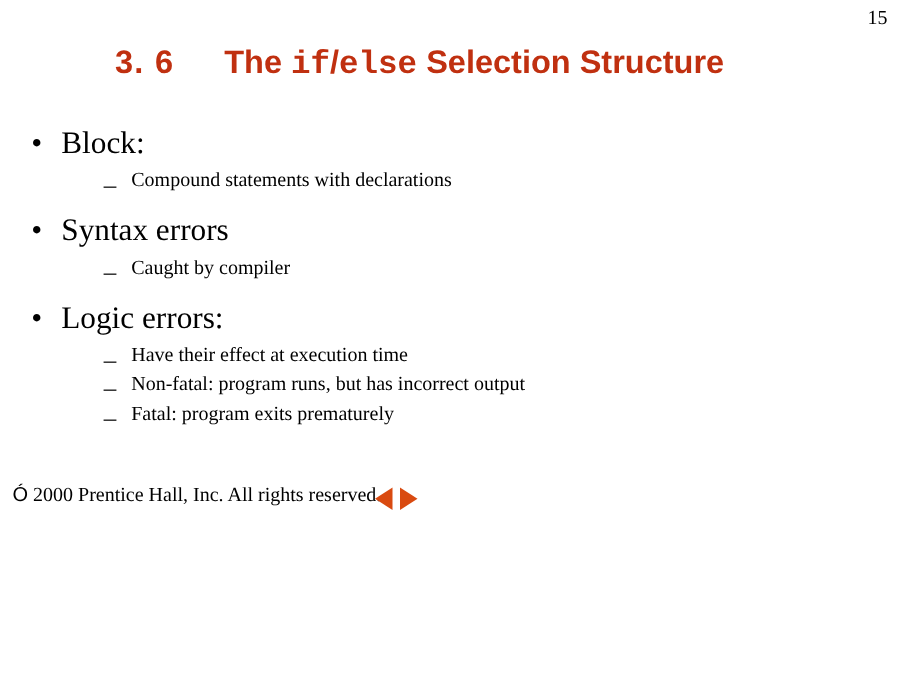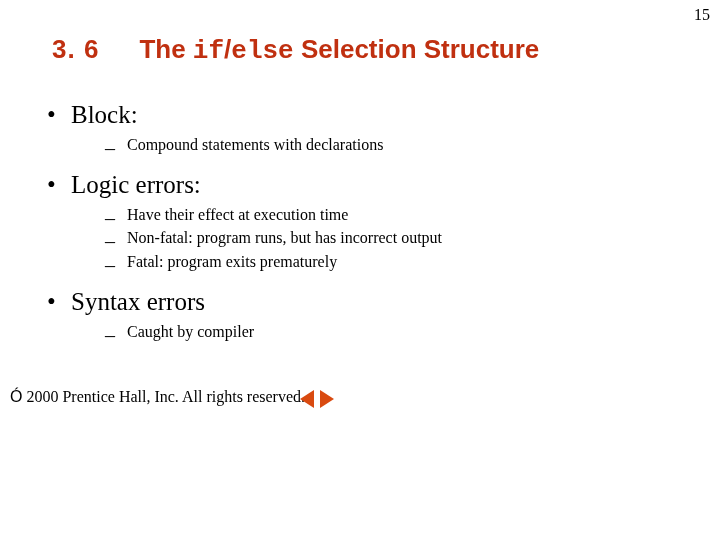--- a/index.html
+++ b/index.html
@@ -25,21 +25,21 @@
     right: 10px;
     font-size: 16px;
     font-family: "Times New Roman", Times, serif;
   }
   .title-row {
     position: absolute;
     top: 34px;
     left: 0;
     width: 720px;
     text-align: left;
-    padding-left: 52px;
+    padding-left: 92px;
     box-sizing: border-box;
   }
   .sec-num {
     font-family: Arial, Helvetica, sans-serif;
     font-weight: bold;
     font-size: 26px;
     color: #c03010;
     letter-spacing: 1px;
     display: inline-block;
     margin-right: 36px;
@@ -51,21 +51,21 @@
     color: #c03010;
   }
   .title-text .mono {
     font-family: "Courier New", Courier, monospace;
     font-weight: bold;
     font-size: 26px;
   }
   .content {
     position: absolute;
     top: 98px;
-    left: 43px;
+    left: 21px;
     right: 30px;
   }
   ul.level1 {
     list-style: none;
     margin: 0;
     padding: 0;
   }
   ul.level1 > li {
     font-size: 25px;
     line-height: 1.35;
@@ -147,31 +147,31 @@
 
   <div class="content">
     <ul class="level1">
       <li>
         <span>Block:</span>
         <ul class="level2">
           <li><span>Compound statements with declarations</span></li>
         </ul>
       </li>
       <li>
+        <span>Syntax errors</span>
+        <ul class="level2">
+          <li><span>Caught by compiler</span></li>
+        </ul>
+      </li>
+      <li>
         <span>Logic errors:</span>
         <ul class="level2">
           <li><span>Have their effect at execution time</span></li>
           <li><span>Non-fatal:  program runs, but has incorrect output</span></li>
           <li><span>Fatal:  program exits prematurely</span></li>
-        </ul>
-      </li>
-      <li>
-        <span>Syntax errors</span>
-        <ul class="level2">
-          <li><span>Caught by compiler</span></li>
         </ul>
       </li>
     </ul>
   </div>
 
   <div class="footer">
     <span class="copy-sym">Ó</span><span> 2000 Prentice Hall, Inc.  All rights reserved.</span>
   </div>
 
   <div class="nav-arrows">

